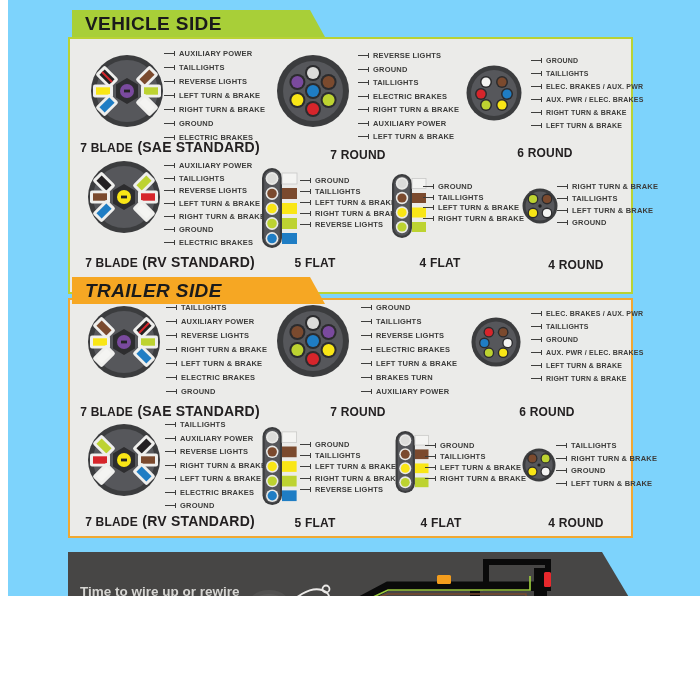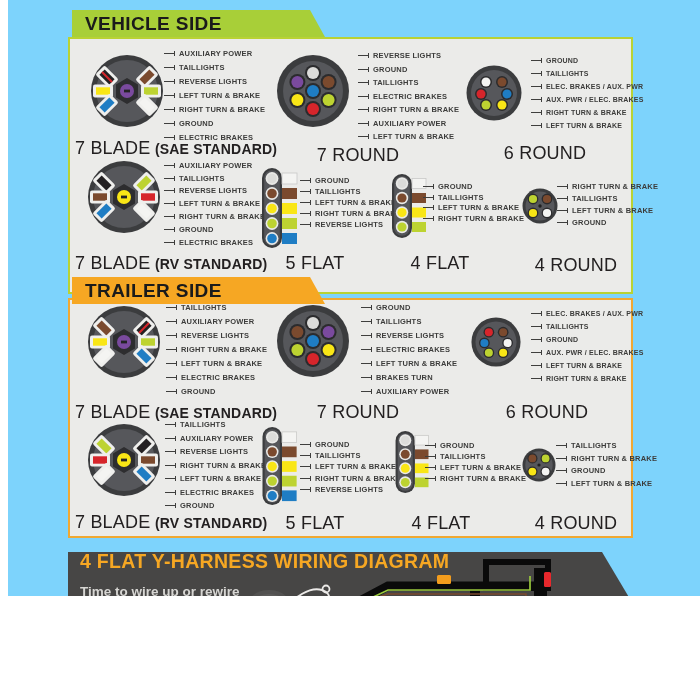--- a/index.html
+++ b/index.html
@@ -4,35 +4,35 @@
 <style>
   html,body{margin:0;padding:0;background:#fff;}
   #stage{position:relative;width:700px;height:596px;background:#7dd3fc;overflow:hidden;
          font-family:"Liberation Sans", sans-serif;margin-left:8px;-webkit-font-smoothing:antialiased;}
   .abs{position:absolute;}
   
   .tab{position:absolute;height:27px;line-height:27px;font-size:19px;font-weight:900;
        color:#1b1b1b;letter-spacing:.4px;padding-left:13px;box-sizing:border-box;
        clip-path:polygon(0 0, calc(100% - 15px) 0, 100% 100%, 0 100%);z-index:3;}
   .tab.green{background:var(--c-headergreen);}
-  .tab.orange{background:var(--c-headerorange);}
+  .tab.orange{background:var(--c-headerorange);font-style:italic;}
   
   .panel{position:absolute;background:#ebebe9;box-sizing:border-box;padding-left:12px;}
   .panel.green{border:2px solid #b9d234;}
   .panel.orange{border:2px solid #f0a832;}
   
   .labels{position:absolute;white-space:nowrap;}
   .lrow{display:flex;align-items:center;height:var(--rh,14px);}
   .lead{display:inline-block;width:10px;height:1px;background:#3e3e3d;}
   .tick{display:inline-block;width:1px;height:5px;background:#3e3e3d;margin-right:4px;}
   .ltext{font-size:7.5px;font-weight:700;letter-spacing:.2px;color:#3c3c3b;}
   .labels.sm .ltext{font-size:7px;}
   
   .ctitle{position:absolute;text-align:center;color:#232021;white-space:nowrap;}
-  .ctitle .t1{font-size:18px;font-weight:400;letter-spacing:.2px;}
+  .ctitle .t1{font-size:12px;font-weight:700;letter-spacing:.2px;}
   .ctitle .t2{font-size:14px;font-weight:600;letter-spacing:.2px;}
   .tm{position:absolute;font-size:6.5px;font-weight:700;color:#6b6b6e;letter-spacing:.5px;}
   
   #dark{position:absolute;left:60px;top:552px;width:565px;height:138px;background:#474645;
         clip-path:polygon(0 0,534px 0,565px 52px,565px 138px,0 138px);}
   #dark h1{position:absolute;left:12px;top:-2px;margin:0;font-size:19.5px;font-weight:900;
            color:var(--c-headerorange);letter-spacing:.3px;}
   #dark p{position:absolute;left:12px;top:30px;width:186px;margin:0;font-size:13.5px;
           font-weight:700;line-height:1.42;color:#d7d6d3;}
   #dark .tm{color:#b3b3b0;}
@@ -901,21 +901,20 @@
             <span class="ltext">LEFT TURN &amp; BRAKE</span>
           </div>
         </div>
       <div class="ctitle" style="left:456px;top:213px;width:100px;">
         <span class="t1">4 ROUND</span>
       </div>
     </div>
   </div>
 
   <div id="dark">
-    <h1>4 FLAT Y-HARNESS WIRING DIAGRAM</h1>
     <p>Time to wire up or rewire your trailer? A Y-Harness provides all the wire needed to get to every light on your trailer.</p>
 
     <svg class="abs" style="left:170px;top:6px;" width="395" height="128" viewBox="0 0 395 128">
 
       <rect x="6" y="32" width="50" height="94" rx="24" fill="#60605e" opacity=".45"></rect>
       <rect x="10" y="36" width="42" height="86" rx="20" fill="#6b6b68" opacity=".4"></rect>
 
       <g>
         <rect x="14" y="40" width="28" height="80" rx="13" fill="#171717" stroke="#313131"></rect>
         <rect x="21" y="46" width="14" height="11" rx="2.5" fill="#000"></rect>

